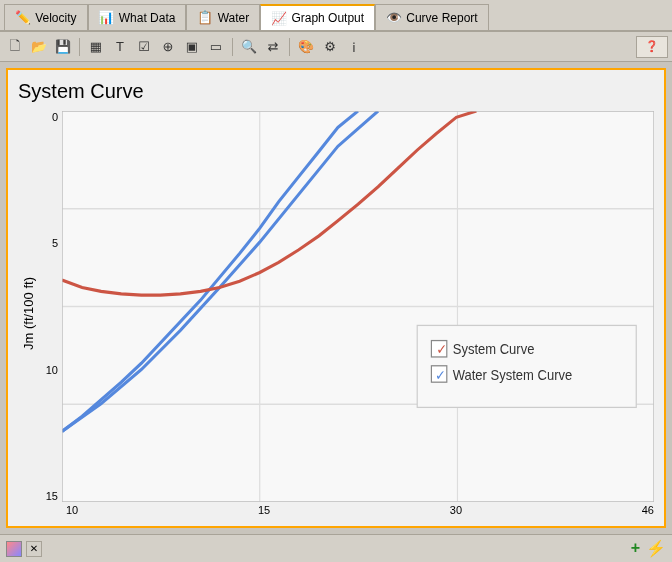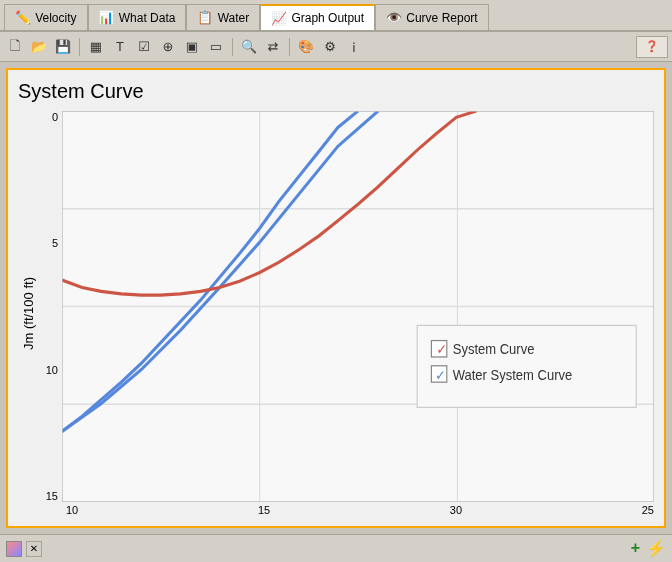--- a/index.html
+++ b/index.html
@@ -350,21 +350,21 @@
               <rect x="312" y="202" width="13" height="13" fill="white" stroke="#888" stroke-width="1"></rect>
               <text x="315" y="213" font-size="11" fill="#5588dd" font-family="Arial">✓</text>
               <text x="330" y="213" font-size="11" fill="#333" font-family="Arial">Water System Curve</text>
             </svg>
           </div>
         </div>
         <div class="x-ticks">
           <span>10</span>
           <span>15</span>
           <span>30</span>
-          <span>25</span>
+          <span>46</span>
         </div>
       </div>
     </div>
   </div>
 </div>
 
 <div class="status-bar">
   <div class="status-color-box"></div>
   <div class="status-close">✕</div>
   <div class="status-right">

